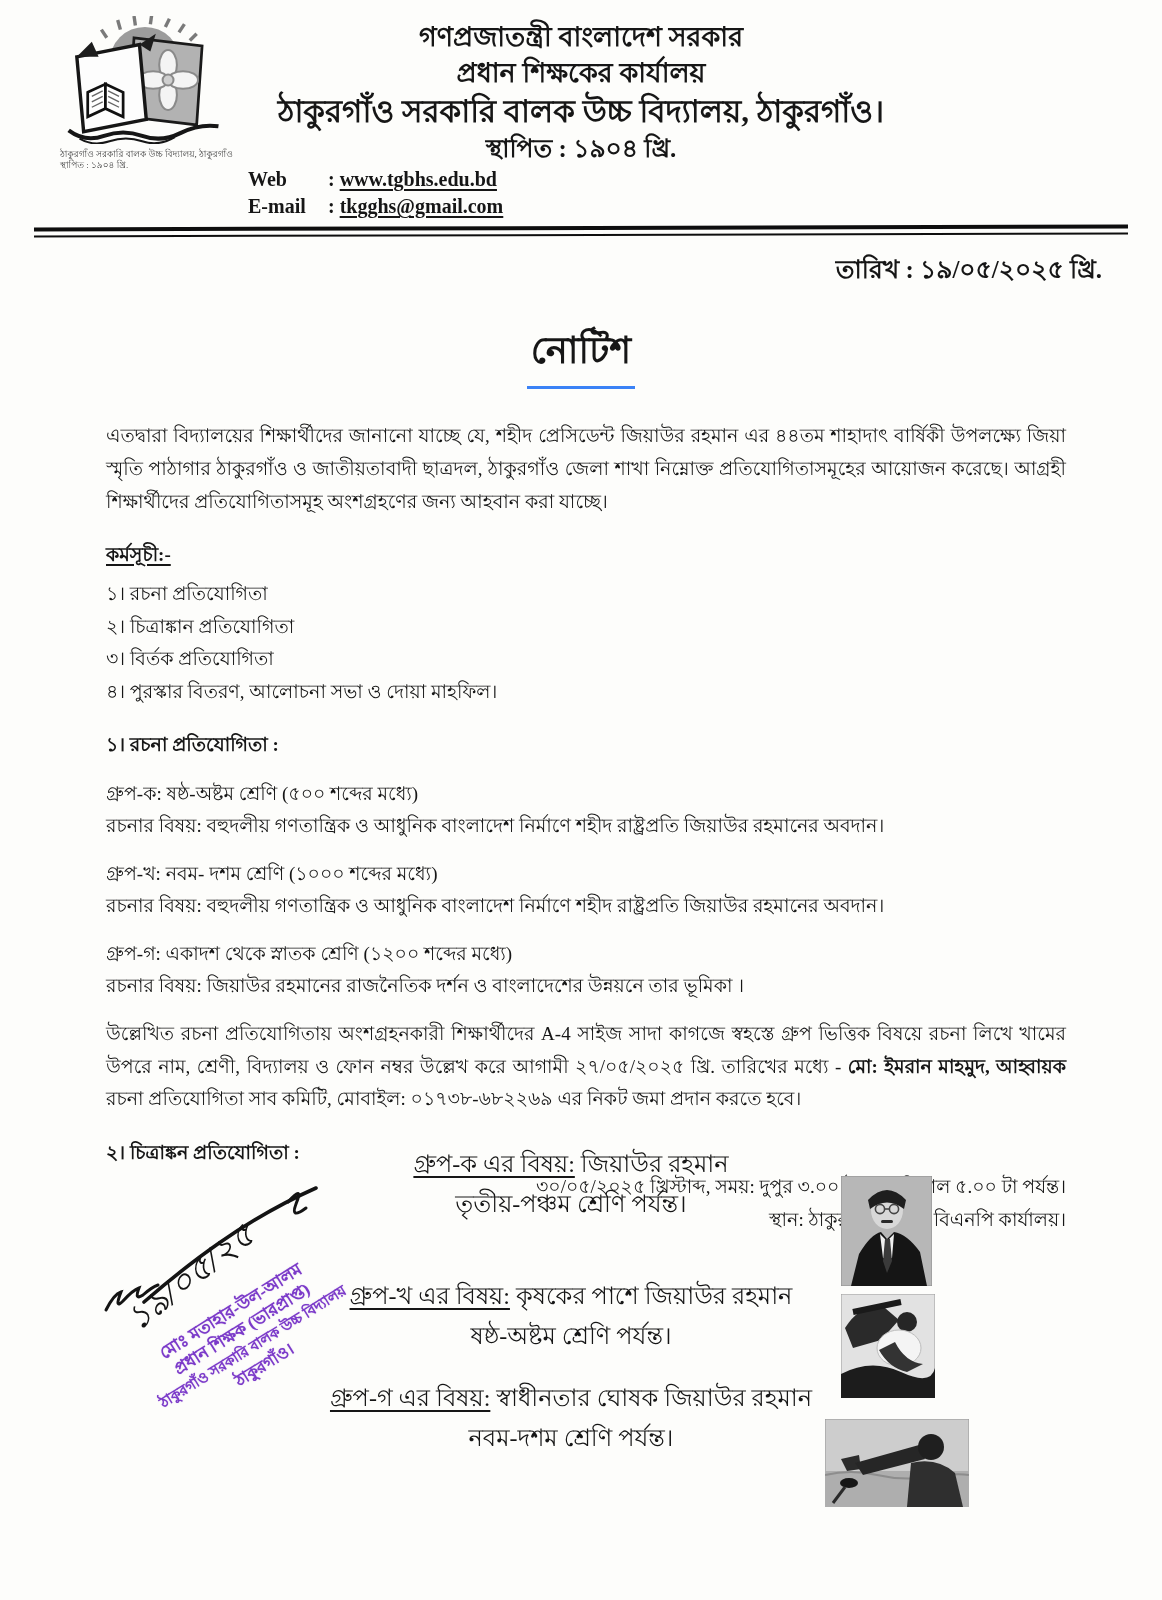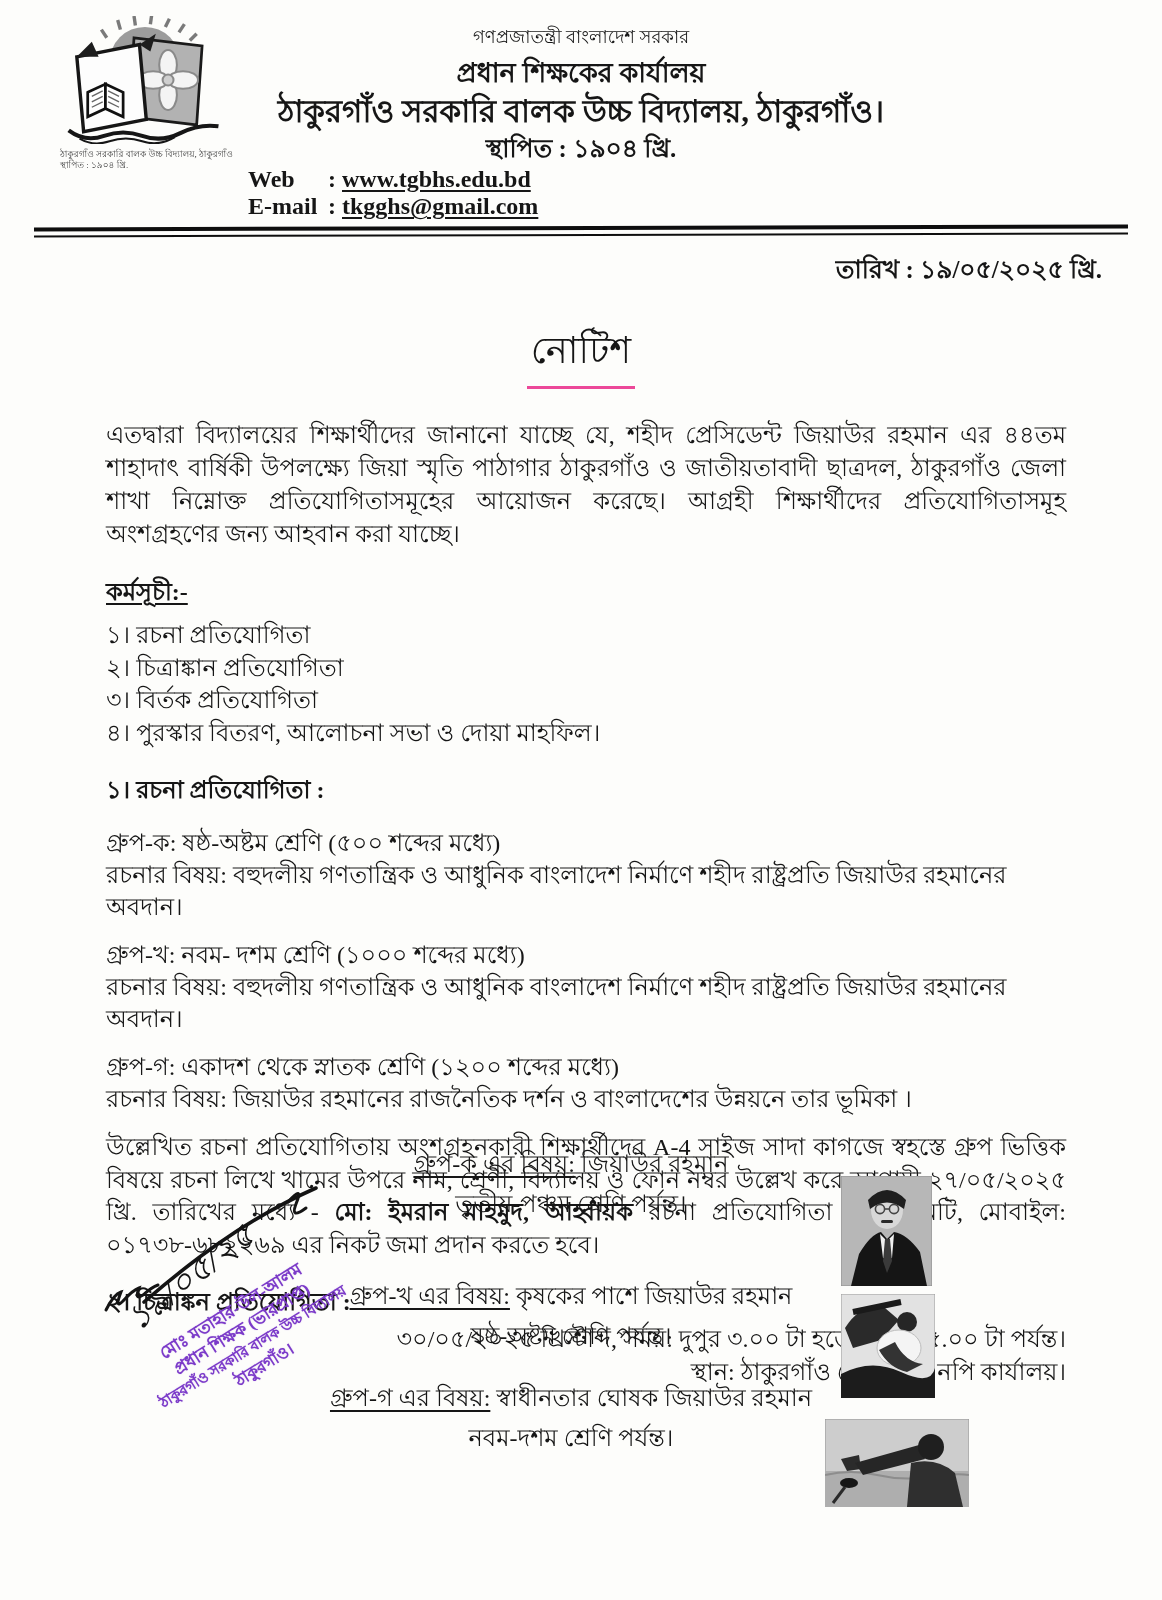--- a/index.html
+++ b/index.html
@@ -8,37 +8,37 @@
     width:1162px;height:1600px;
     background:#fdfdfb;
     font-family:"Liberation Serif","DejaVu Serif",serif;
     color:#161616;
     overflow:hidden;
   }
   
   .logo{position:absolute;left:60px;top:16px;width:178px;text-align:left;}
   .logo-captions{font-size:9px;line-height:11px;color:#3c3c3c;margin-top:1px;}
   .head-center{text-align:center;padding-top:20px;}
-  .h-gov{font-size:18px;line-height:35px;font-weight:normal;}
+  .h-gov{font-size:27px;line-height:35px;font-weight:bold;}
   .h-office{font-size:27px;line-height:36px;font-weight:bold;}
   .h-school{font-size:31px;line-height:42px;font-weight:bold;}
   .h-est{font-size:25px;line-height:31px;font-weight:bold;}
-  .contacts{display:flex;margin-top:2px;font-weight:bold;font-size:24px;line-height:27px;}
+  .contacts{display:flex;margin-top:2px;font-weight:bold;font-size:20px;line-height:27px;}
   .c-left{margin-left:248px;}
   .c-right{margin-left:58px;}
   .clabel{display:inline-block;width:80px;}
   .rlabel{display:inline-block;width:178px;}
   .u{text-decoration:underline;text-decoration-thickness:2px;text-underline-offset:3px;}
   .eiin{margin-left:26px;}
   .double-rule{margin:6px 34px 0 34px;height:4px;border-top:4px solid #0e0e0e;border-bottom:2px solid #0e0e0e;transform:rotate(-0.15deg);}
   
   .date-line{margin-top:14px;padding-right:60px;text-align:right;font-weight:bold;font-size:25px;}
   .title-wrap{text-align:center;margin-top:28px;}
-  .title{display:inline-block;font-size:37px;font-weight:normal;border-bottom:3px solid #ec4899;padding:0 4px 2px 4px;text-align:right;}
-  .body-col{padding:0 96px 0 106px;font-size:24px;}
+  .title{display:inline-block;font-size:37px;font-weight:bold;border-bottom:3px solid #3b82f6;padding:0 4px 2px 4px;text-align:right;}
+  .body-col{padding:0 96px 0 106px;font-size:19px;}
   .intro{margin:30px 0 0 0;line-height:33px;text-align:justify;}
   .prog-heading{margin-top:22px;font-weight:bold;text-decoration:underline;text-decoration-thickness:2px;text-underline-offset:3px;}
   .prog-item{line-height:32.5px;}
   .prog-list{margin-top:6px;}
   .sec-heading{margin-top:22px;font-weight:bold;}
   .group{margin-top:16px;line-height:32px;}
   .submission{margin:16px 0 0 0;line-height:32.5px;text-align:justify;}
   .submission .b{font-weight:bold;}
   .art-lines{line-height:33px;text-align:right;}
   

